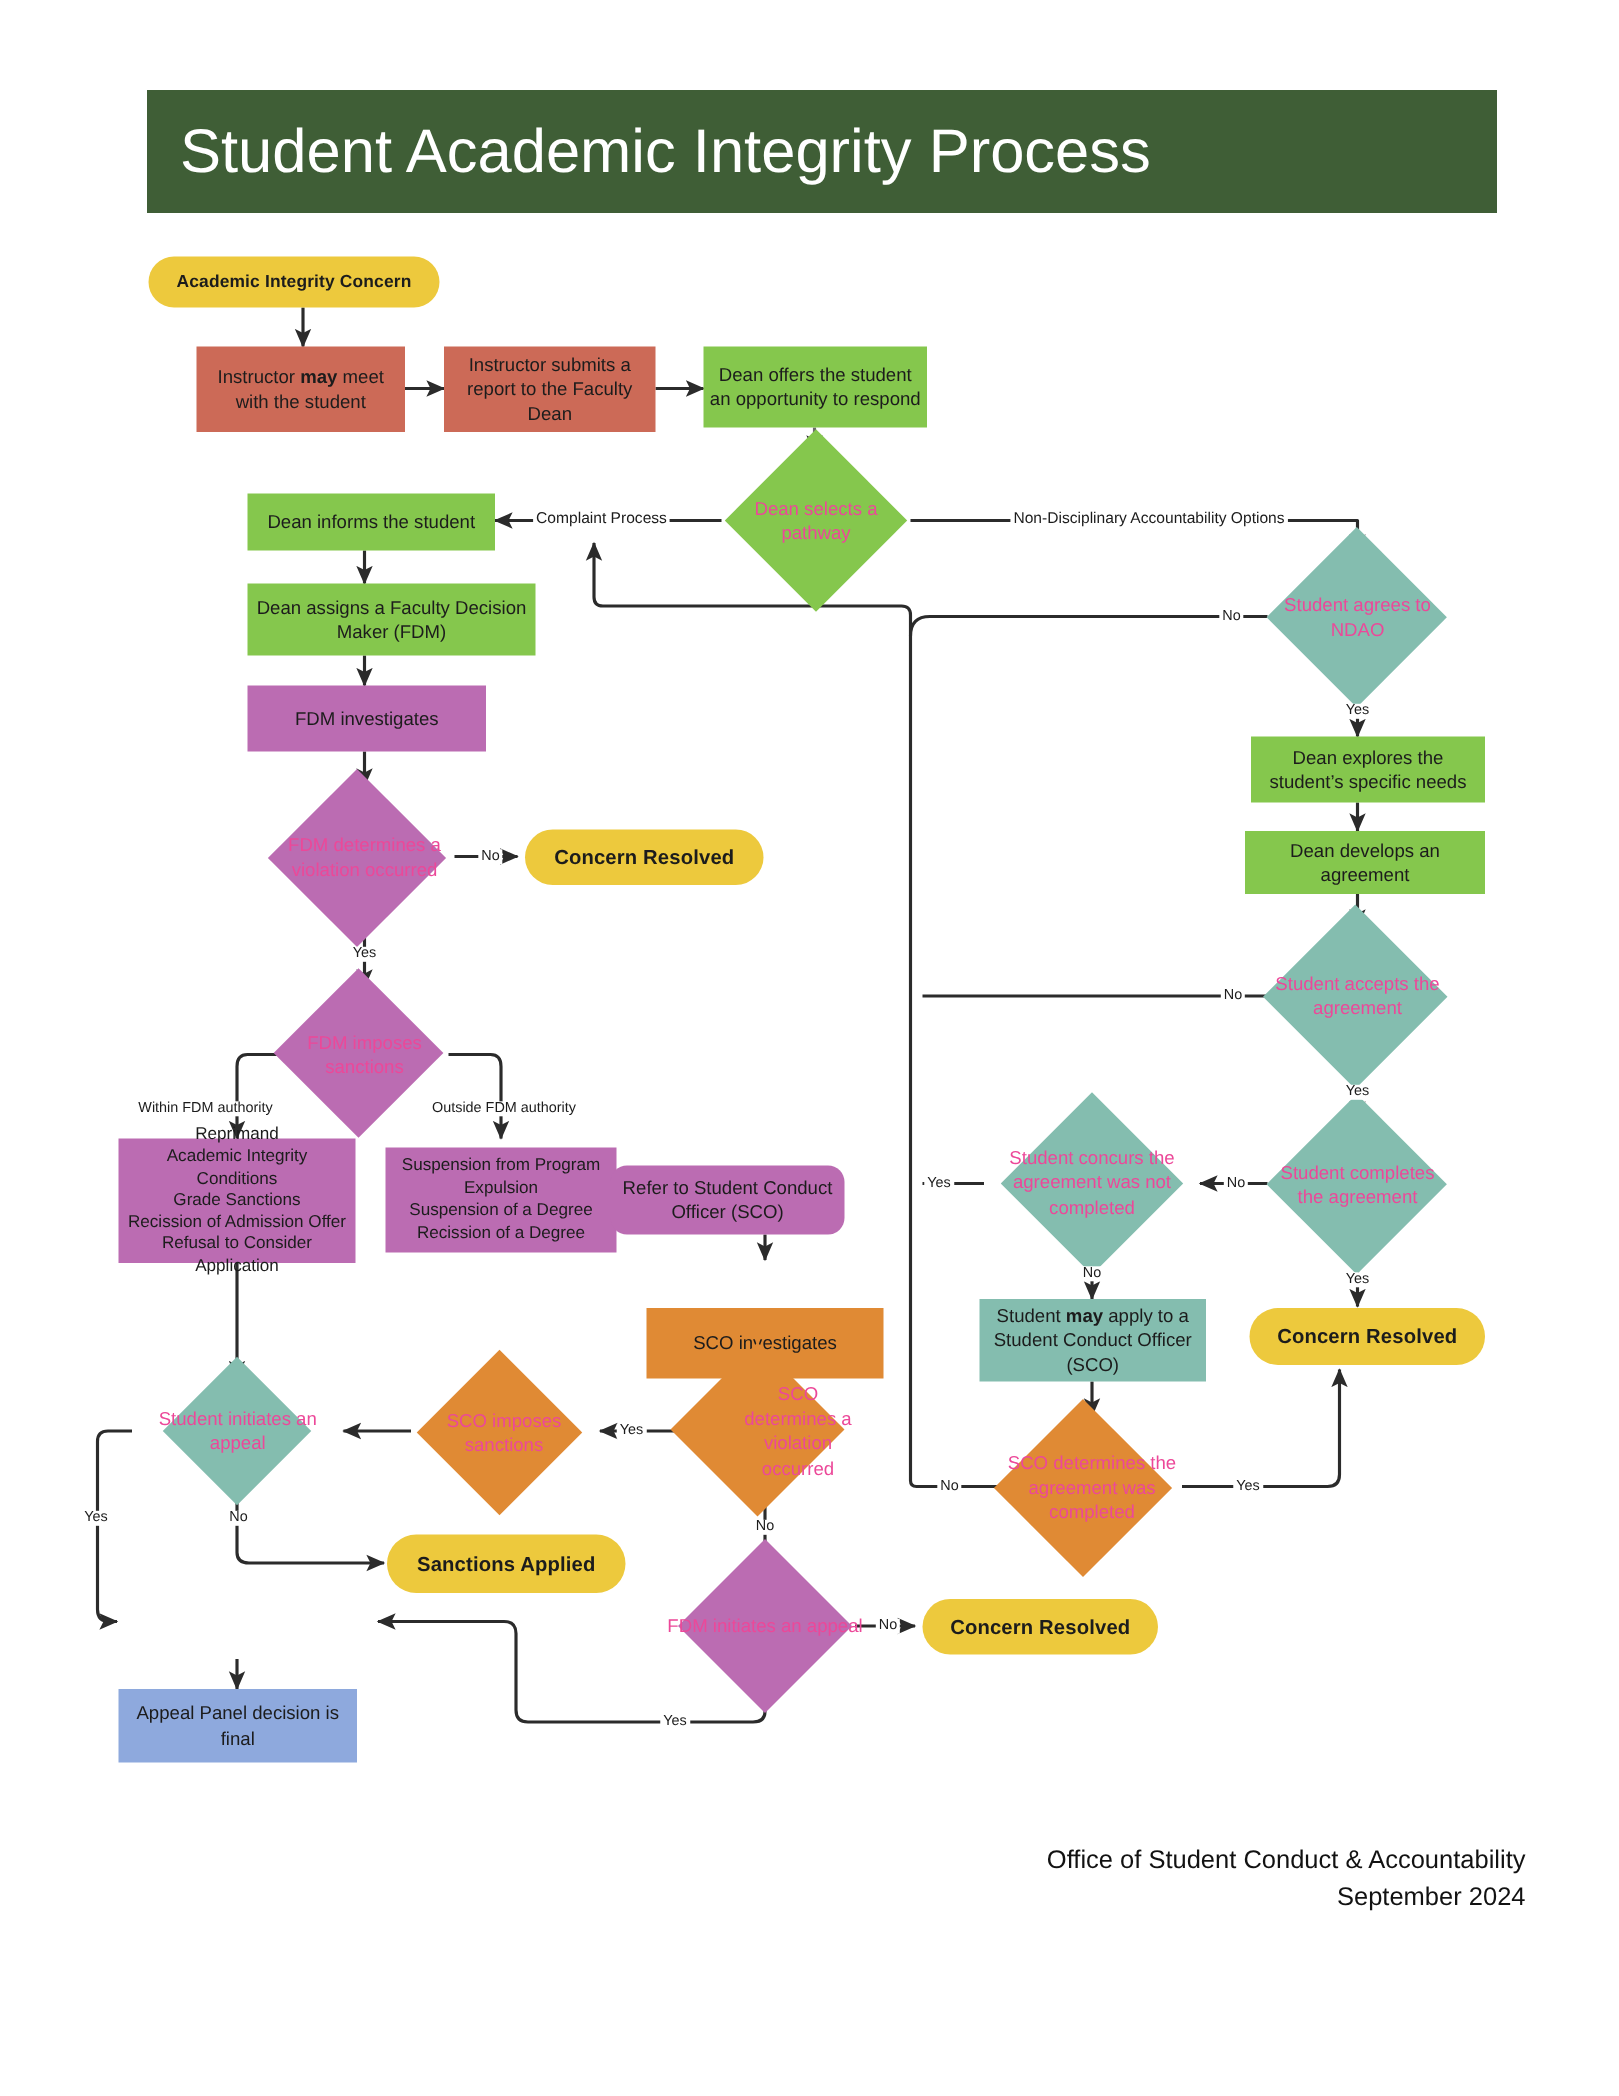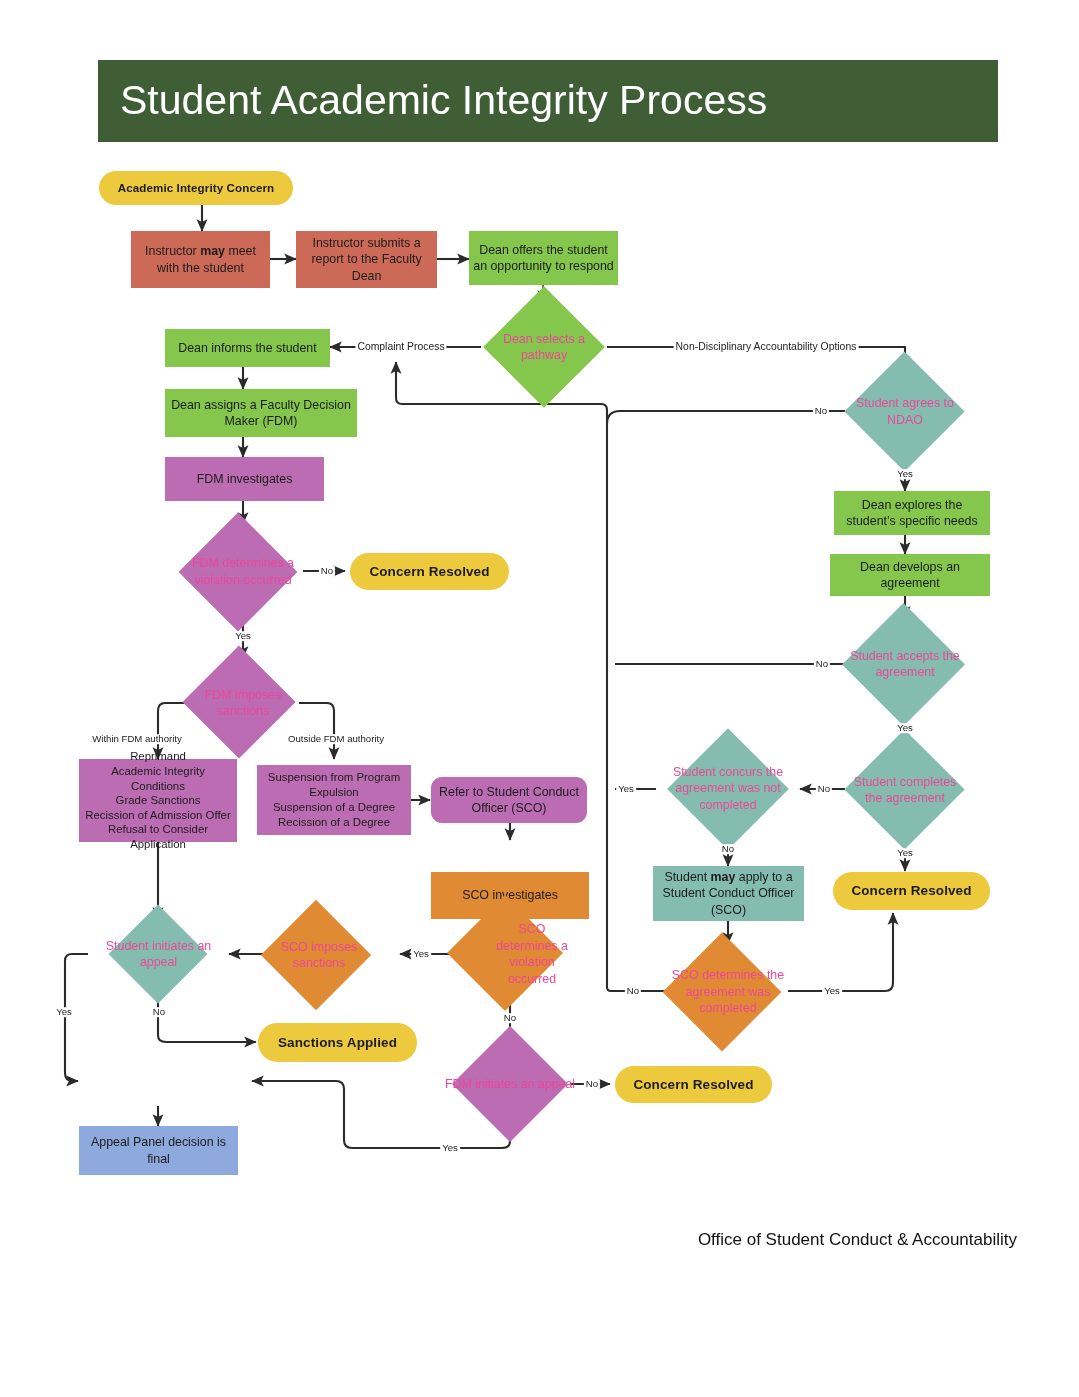--- a/index.html
+++ b/index.html
@@ -178,34 +178,34 @@
     </div>
 
     <div class="node rect c-purple" style="left:79px;top:759px;width:158px;height:83px;font-size:11.4px;line-height:1.28;">
       <span class="inner">Reprimand<br>Academic Integrity Conditions<br>Grade Sanctions<br>Recission of Admission Offer<br>Refusal to Consider Application</span>
     </div>
 
     <div class="node rect c-purple" style="left:257px;top:765px;width:154px;height:70px;font-size:11.4px;line-height:1.3;">
       <span class="inner">Suspension from Program<br>Expulsion<br>Suspension of a Degree<br>Recission of a Degree</span>
     </div>
 
-    <div class="node rect c-purple" style="left:431px;top:777px;width:156px;height:46px;border-radius:11px;">
+    <div class="node rect c-purple" style="left:407px;top:777px;width:156px;height:46px;border-radius:11px;">
       <span class="inner">Refer to Student Conduct Officer (SCO)</span>
     </div>
 
     <div class="node rect c-orange" style="left:431px;top:840px;width:158px;height:47px;margin-top:32px;">
       <span class="inner">SCO investigates</span>
     </div>
 
     <div class="dia" style="left:452px;top:906px;width:116px;height:96px;">
       <div class="shape c-orange" style="left:12px;top:6px;width:82px;height:82px;"></div>
       <div class="lbl" style="width:118%;margin-left:44px;">SCO determines a violation occurred</div>
     </div>
 
-    <div class="dia" style="left:261px;top:912px;width:116px;height:86px;">
+    <div class="dia" style="left:278px;top:912px;width:116px;height:86px;">
       <div class="shape c-orange" style="left:16px;top:4px;width:78px;height:78px;"></div>
       <div class="lbl">SCO imposes sanctions</div>
     </div>
 
     <div class="dia" style="left:88px;top:919px;width:141px;height:70px;">
       <div class="shape c-teal" style="left:35px;top:0px;width:70px;height:70px;"></div>
       <div class="lbl" style="width:110%;">Student initiates an appeal</div>
     </div>
 
     <div class="node pill c-yellow" style="left:258px;top:1023px;width:159px;height:39px;">
@@ -286,15 +286,16 @@
     <div class="elabel" style="left:824px;top:789px;">No</div>
     <div class="elabel" style="left:905px;top:853px;">Yes</div>
     <div class="elabel" style="left:626px;top:789px;">Yes</div>
     <div class="elabel" style="left:728px;top:849px;">No</div>
     <div class="elabel" style="left:633px;top:991px;">No</div>
     <div class="elabel" style="left:832px;top:991px;">Yes</div>
   </div>
 
   <div class="footer">
     <div>Office of Student Conduct &amp; Accountability</div>
+    <div>September 2024</div>
   </div>
 
 </div>
 
 </body></html>

